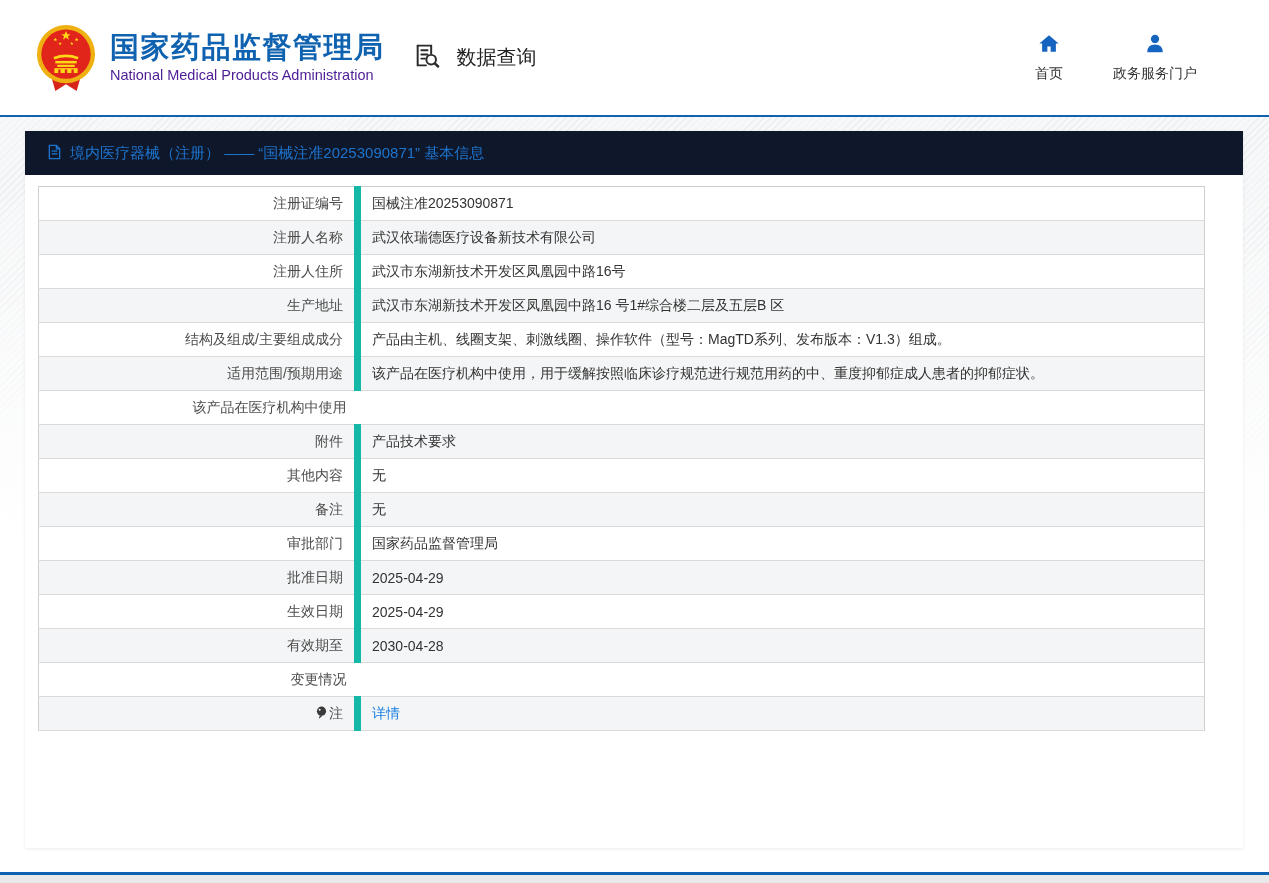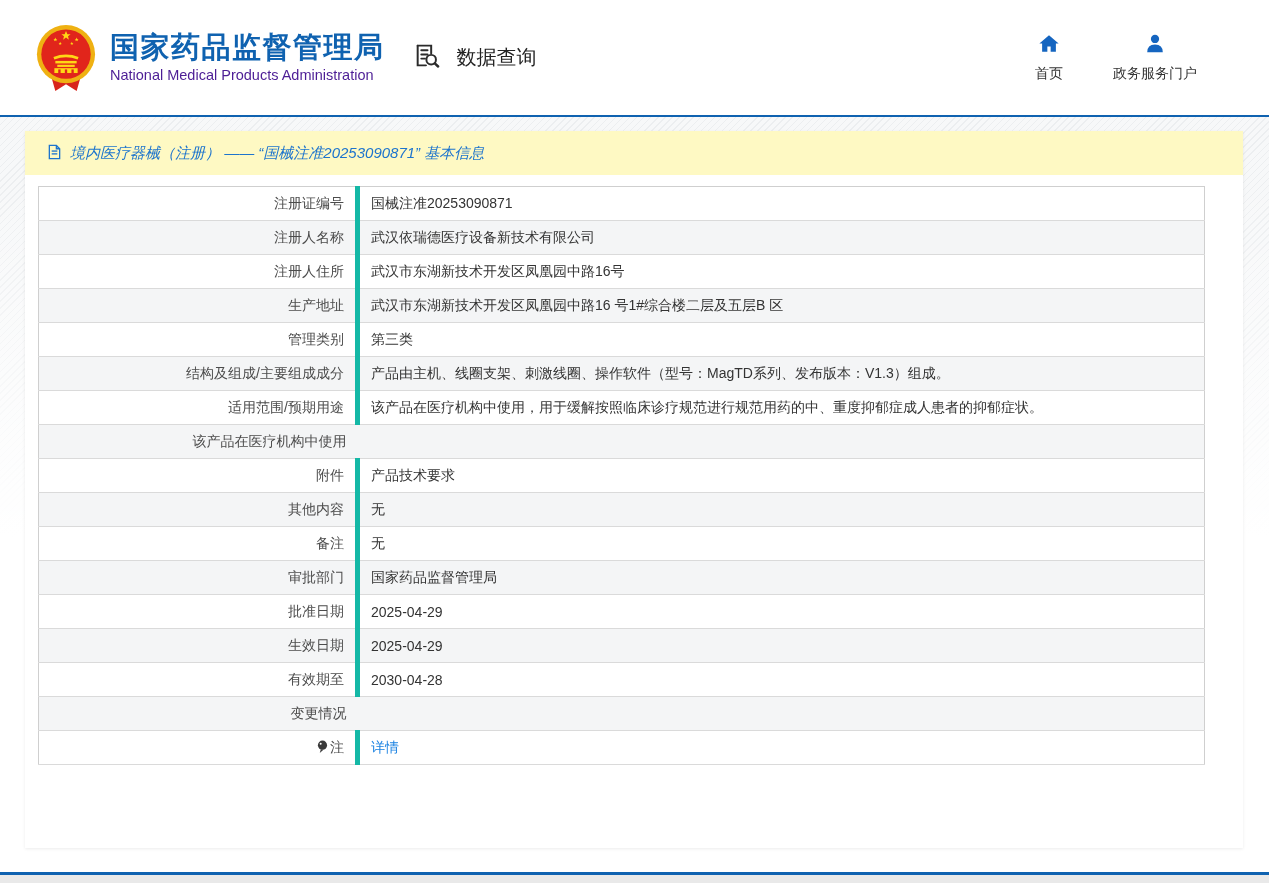--- a/index.html
+++ b/index.html
@@ -42,40 +42,40 @@
       repeating-linear-gradient(135deg, #eceef0 0px, #eceef0 1px, #f7f8f9 1px, #f7f8f9 5px);
     padding-top:14px;
   }
   .card{
     margin:0 26px 0 25px;
     background:#fff;
     box-shadow:0 1px 3px rgba(0,0,0,.08);
     height:717px;
   }
   .breadcrumb-bar{
-    height:44px; background:#fef9c3;
+    height:44px; background:#0f172a;
     display:flex; align-items:center; gap:8px;
-    padding:0 22px; font-size:15px; color:#1d74cd;font-style:italic;
+    padding:0 22px; font-size:15px; color:#1d74cd;
   }
   .detail-table{
     border-collapse:collapse;
     margin:11px 22px 0 13px;
     width:calc(100% - 51px);
     border:1px solid #cfcfcf;
     font-size:14px;
     table-layout:fixed;
   }
   .detail-table tr{ height:34px; }
   .detail-table tr:nth-child(even){ background:#f4f5f6; }
   .detail-table td{ border-bottom:1px solid #dadada; vertical-align:middle; }
   .cell-label{
     width:319px; text-align:right; padding-right:11px;
     color:#4c4c4c; white-space:nowrap;
   }
-  .cell-value{ padding-left:11px; border-left:5px solid #14b8a6; color:#333; }
+  .cell-value{ padding-left:11px; border-left:7px solid #14b8a6; color:#333; }
   .cell-value.empty{ border-left:none; }
   .val-link{ color:#1b82e2; text-decoration:none; cursor:pointer; }
   .balloon{ display:inline-block; vertical-align:-2px; margin-right:2px; }
 
   
   .page-footer{
     position:absolute; left:0; right:0; bottom:0;
     height:11px; border-top:3px solid #0f62b0; background:#e9e9e9;
   }
 </style>
@@ -196,28 +196,20 @@
   <tr>
     <td class="cell-label">
       <span class="lbl-text">生产地址</span>
     </td>
     <td class="cell-value">
       <span class="val-text">武汉市东湖新技术开发区凤凰园中路16 号1#综合楼二层及五层B 区</span>
     </td>
   </tr>
 
 
-  <tr>
-    <td class="cell-label">
-      <span class="lbl-text">管理类别</span>
-    </td>
-    <td class="cell-value">
-      <span class="val-text">第三类</span>
-    </td>
-  </tr>
 
 
   <tr>
     <td class="cell-label">
       <span class="lbl-text">结构及组成/主要组成成分</span>
     </td>
     <td class="cell-value">
       <span class="val-text">产品由主机、线圈支架、刺激线圈、操作软件（型号：MagTD系列、发布版本：V1.3）组成。</span>
     </td>
   </tr>

